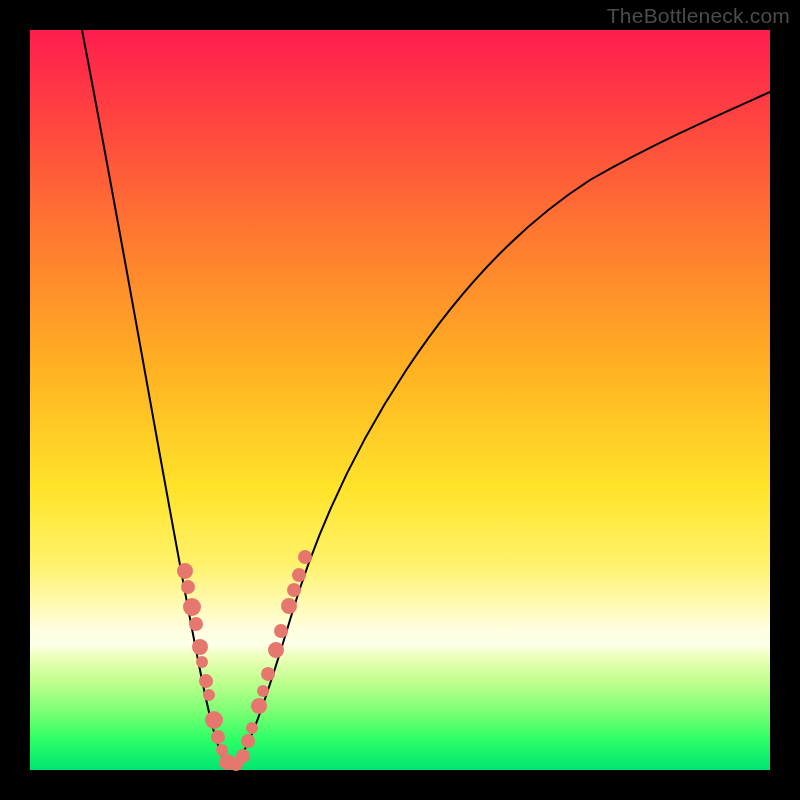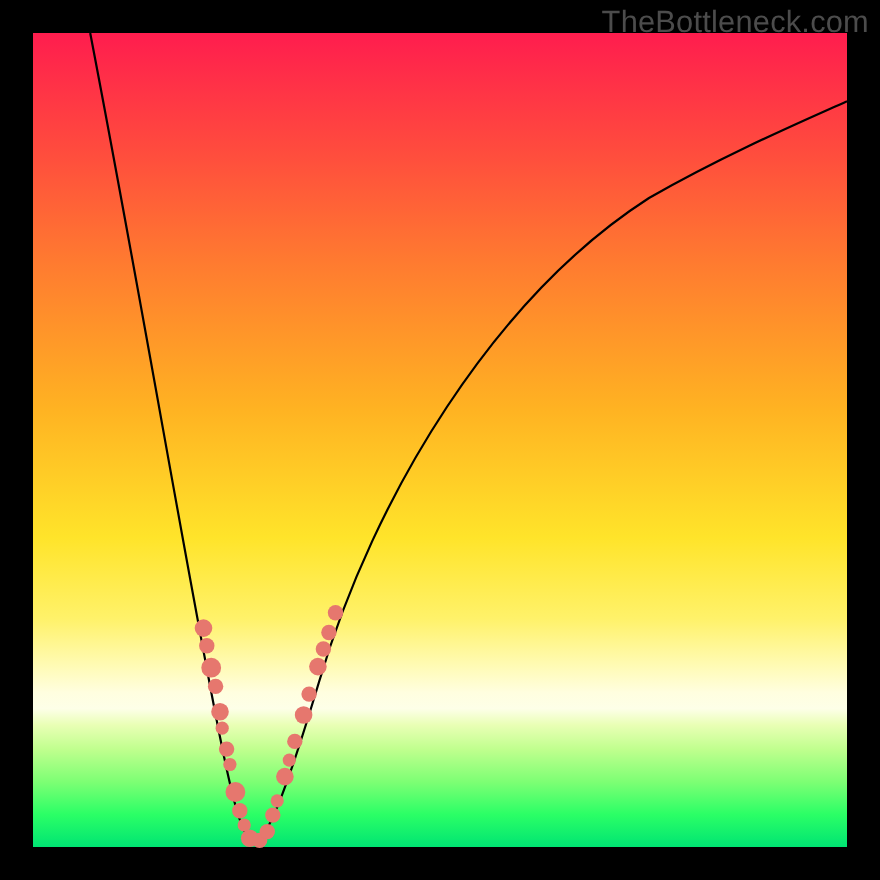--- a/index.html
+++ b/index.html
@@ -42,21 +42,21 @@
       #7dff74 92%,
       #2bff66 96%,
       #00e473 100%
     );
   }
   .watermark {
     position: absolute;
     top: 4px;
     right: 10px;
     color: #4c4c4c;
-    font-size: 28px;
+    font-size: 21px;
     font-weight: 500;
     letter-spacing: 0.2px;
     user-select: none;
   }
   svg.curve {
     position: absolute;
     left: 0;
     top: 0;
     width: 740px;
     height: 740px;

